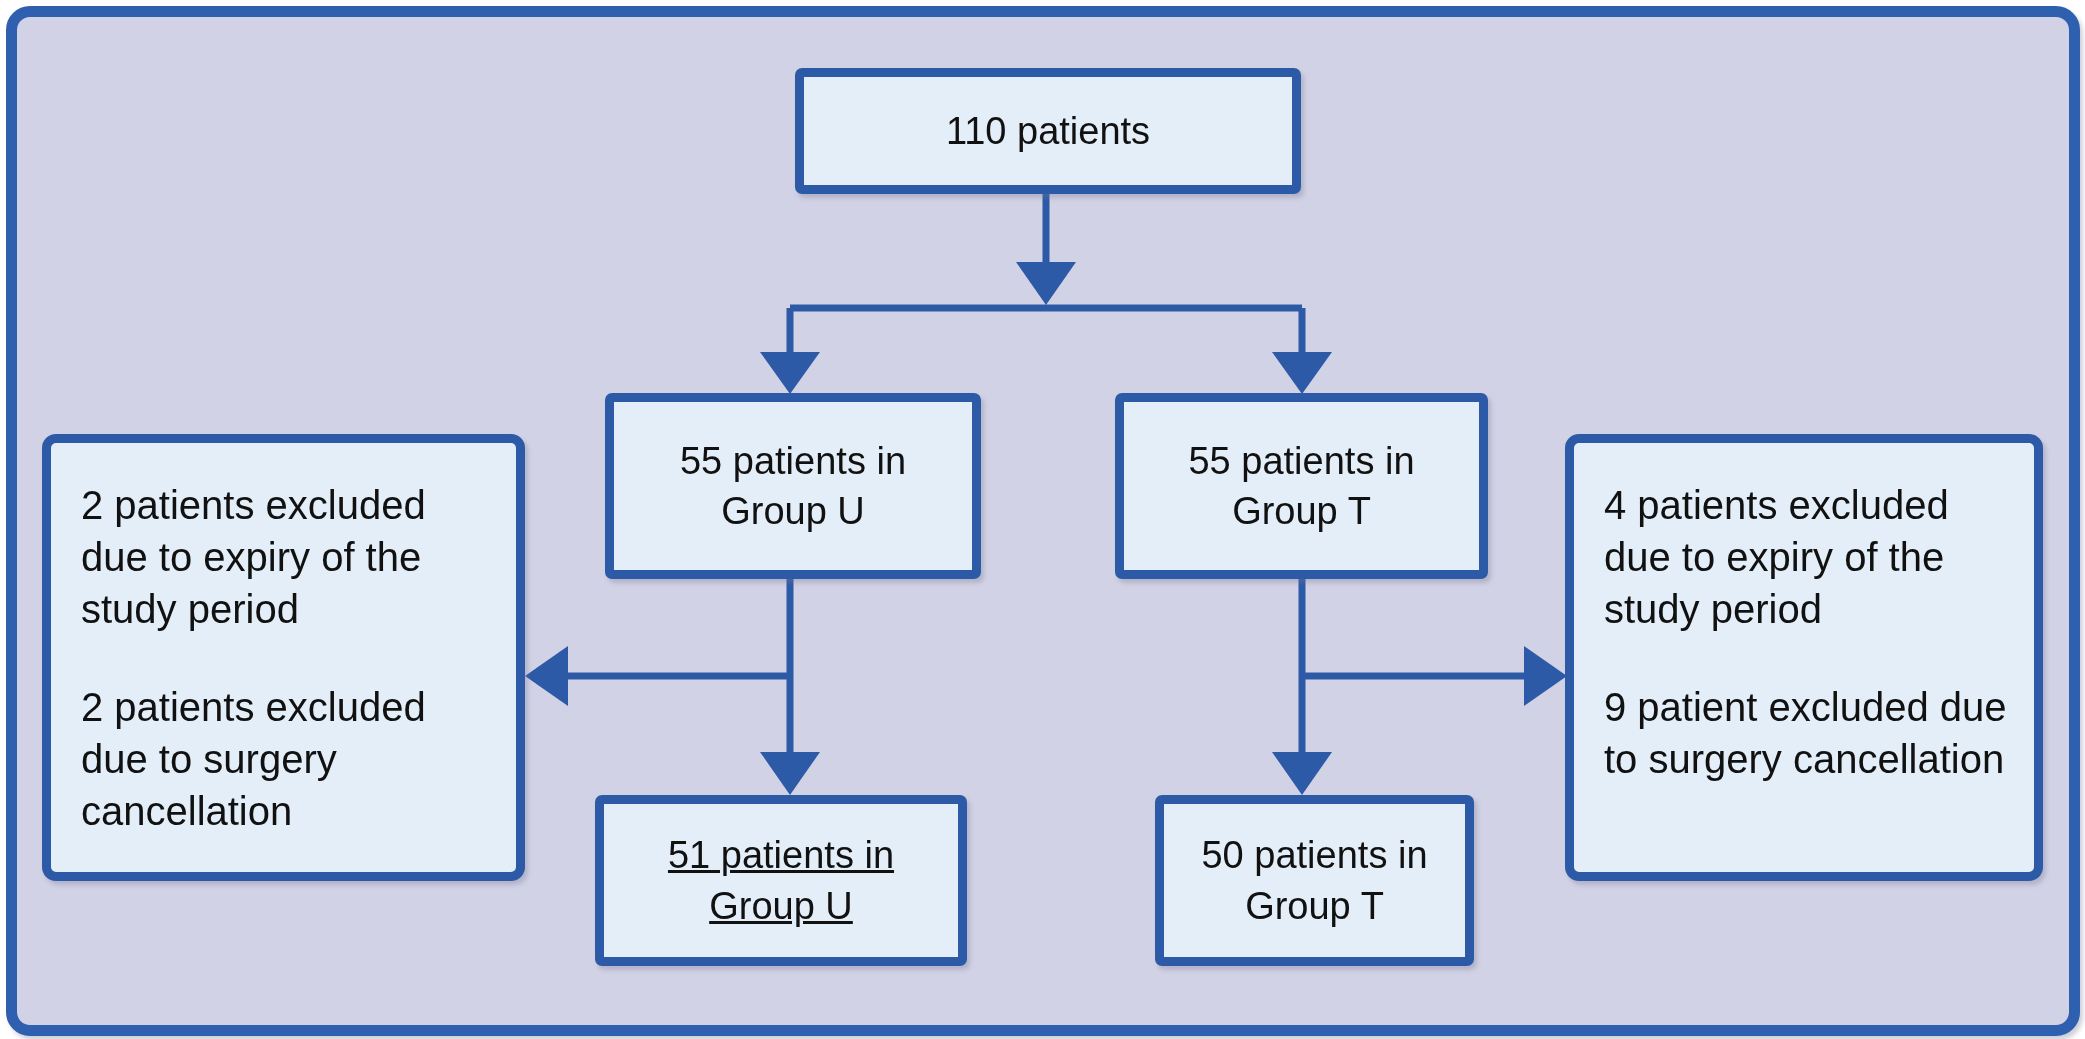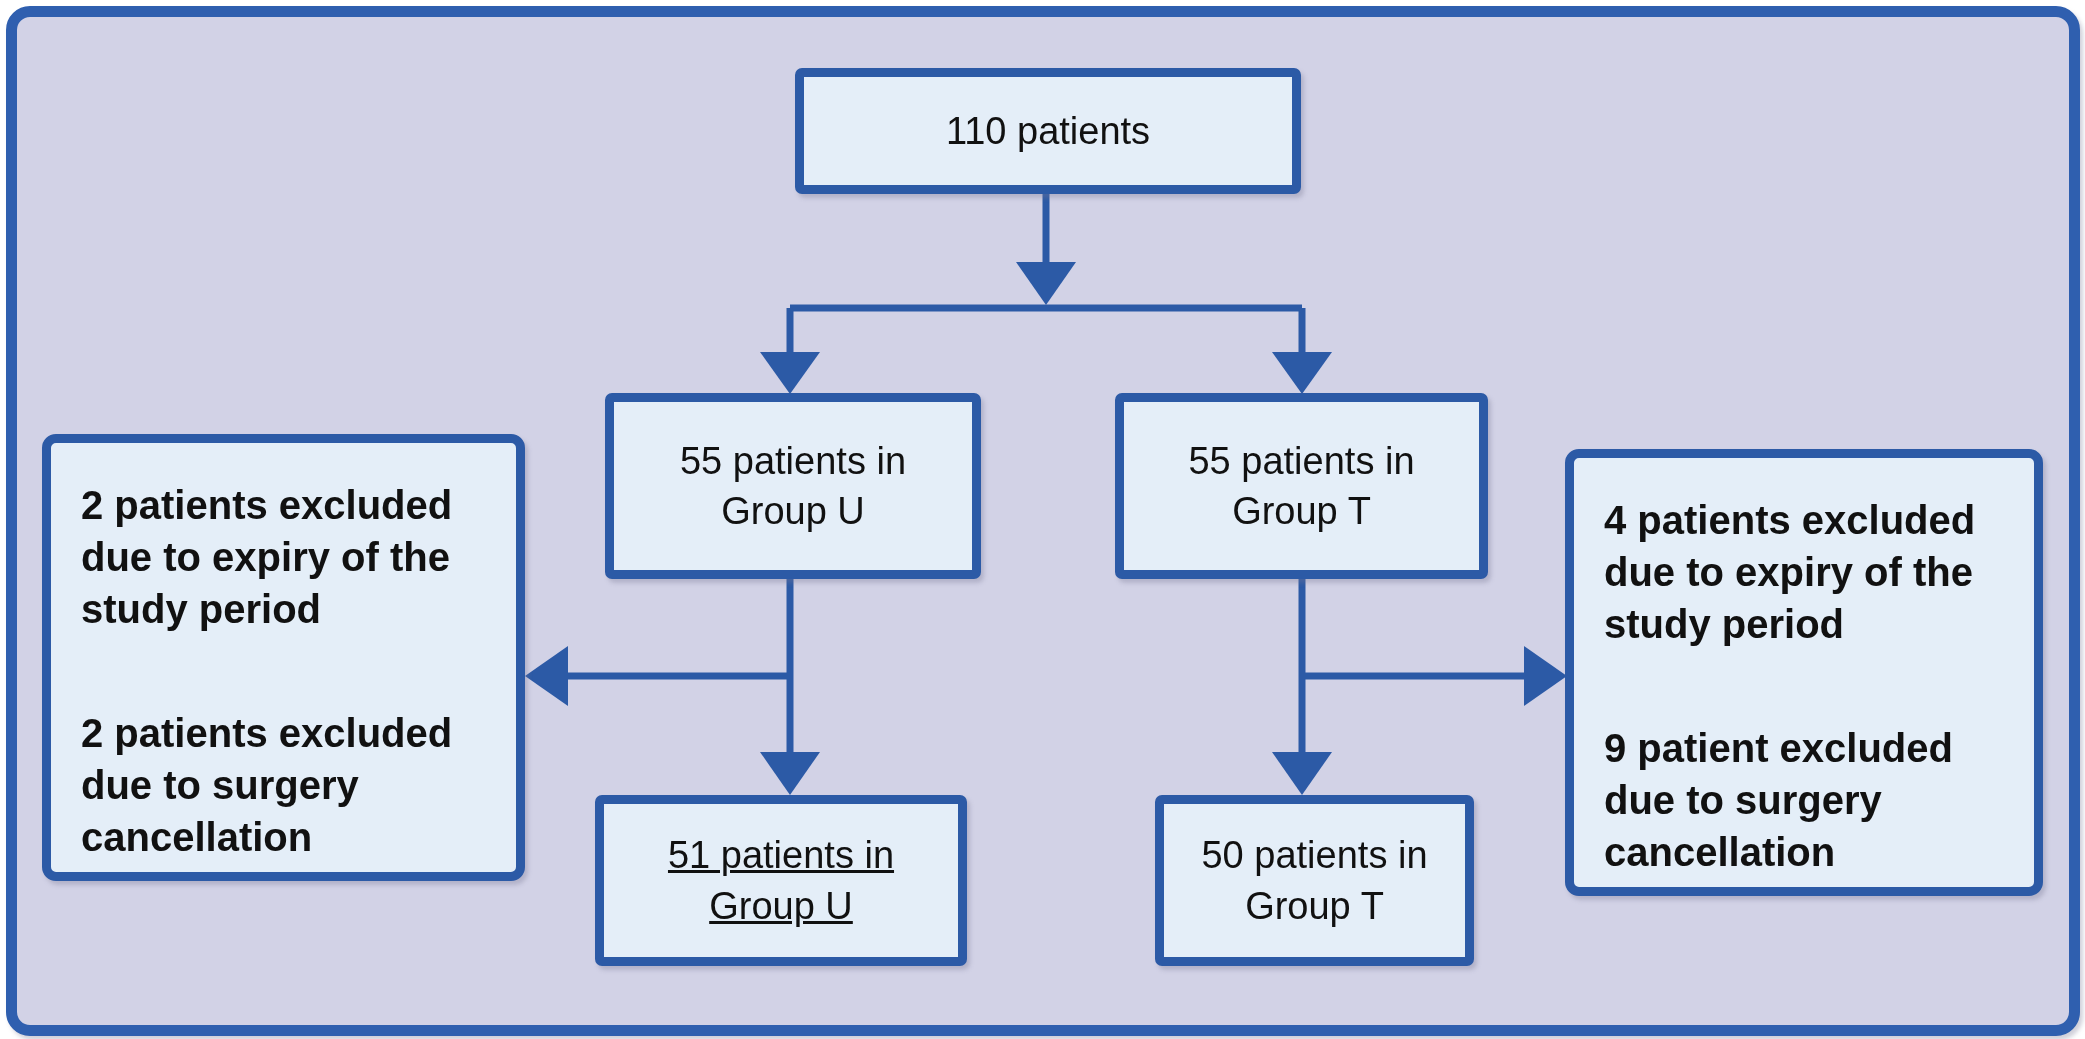--- a/index.html
+++ b/index.html
@@ -57,32 +57,31 @@
 
   .node .label { white-space: pre-line; }
 
   .exclusion {
     align-items: flex-start;
     justify-content: flex-start;
     text-align: left;
     padding: 36px 26px 8px 30px;
     font-size: 40px;
     line-height: 1.30;
-    font-weight: bold;
   }
-  .exclusion .para + .para { margin-top: 72px; }
+  .exclusion .para + .para { margin-top: 46px; }
 
   
   #node-total      { left: 795px;  top: 68px;  width: 506px; height: 126px; }
   #node-group-u    { left: 605px;  top: 393px; width: 376px; height: 186px; }
   #node-group-t    { left: 1115px; top: 393px; width: 373px; height: 186px; }
   #node-final-u    { left: 595px;  top: 795px; width: 372px; height: 171px; text-decoration: underline; }
   #node-final-t    { left: 1115px; top: 795px; width: 319px; height: 171px; margin-left: 40px; }
   #node-excl-left  { left: 42px;   top: 434px; width: 483px; height: 447px; }
-  #node-excl-right { left: 1565px; top: 449px; width: 478px; height: 447px; }
+  #node-excl-right { left: 1565px; top: 434px; width: 478px; height: 447px; }
 </style>
 </head>
 <body>
 
 <div id="canvas">
 
   <div class="frame"></div>
 
   <svg class="wires" viewBox="0 0 2085 1039" xmlns="http://www.w3.org/2000/svg">
     <defs>

